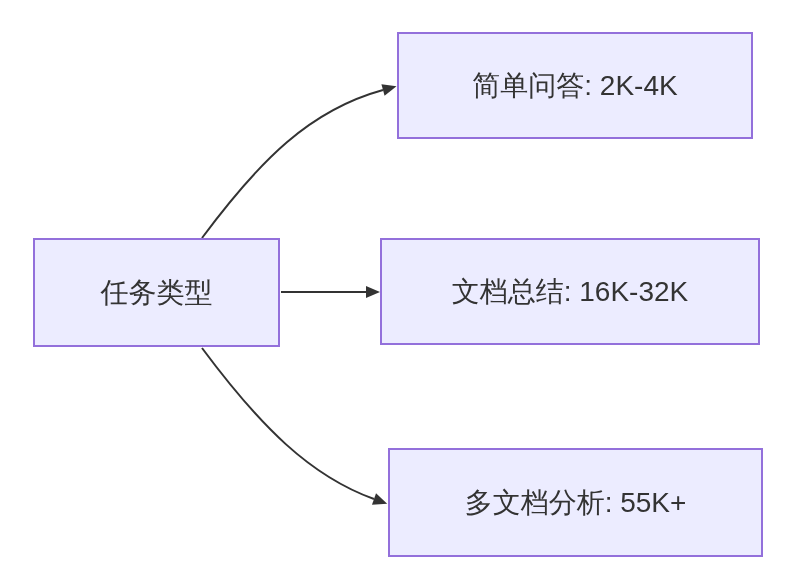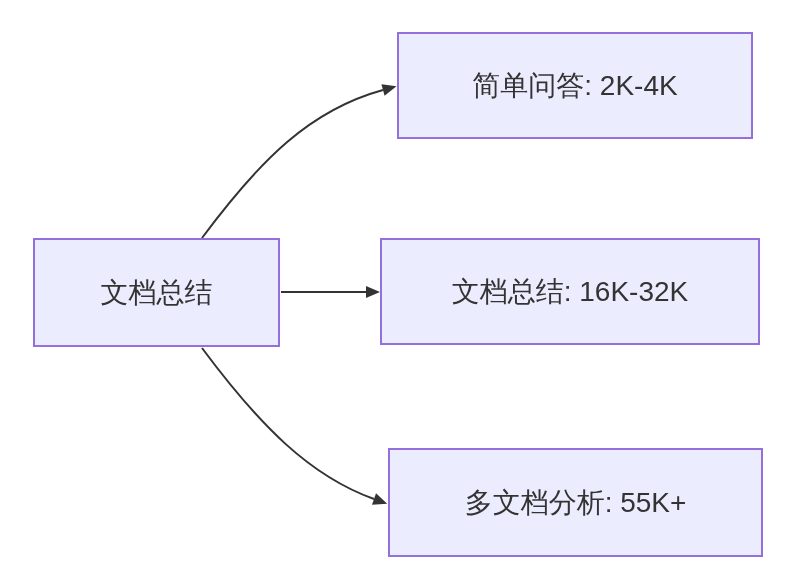--- a/index.html
+++ b/index.html
@@ -69,21 +69,21 @@
       <marker id="arrow" markerUnits="userSpaceOnUse" markerWidth="16" markerHeight="14" refX="1" refY="7" orient="auto">
         <path class="arrowhead" d="M1,1 L15,7 L1,13 Z"></path>
       </marker>
     </defs>
     <path class="edge" d="M202,238 C260,160 310,110 383,90" marker-end="url(#arrow)"></path>
     <path class="edge" d="M281,292 L366,292" marker-end="url(#arrow)"></path>
     <path class="edge" d="M202,348 C260,426 310,476 374,499" marker-end="url(#arrow)"></path>
   </svg>
 
   <div class="node node-root">
-    <span>文档总结</span>
+    <span>任务类型</span>
   </div>
 
   <div class="node node-top">
     <span>简单问答: 2K-4K</span>
   </div>
 
   <div class="node node-mid">
     <span>文档总结: 16K-32K</span>
   </div>
 

